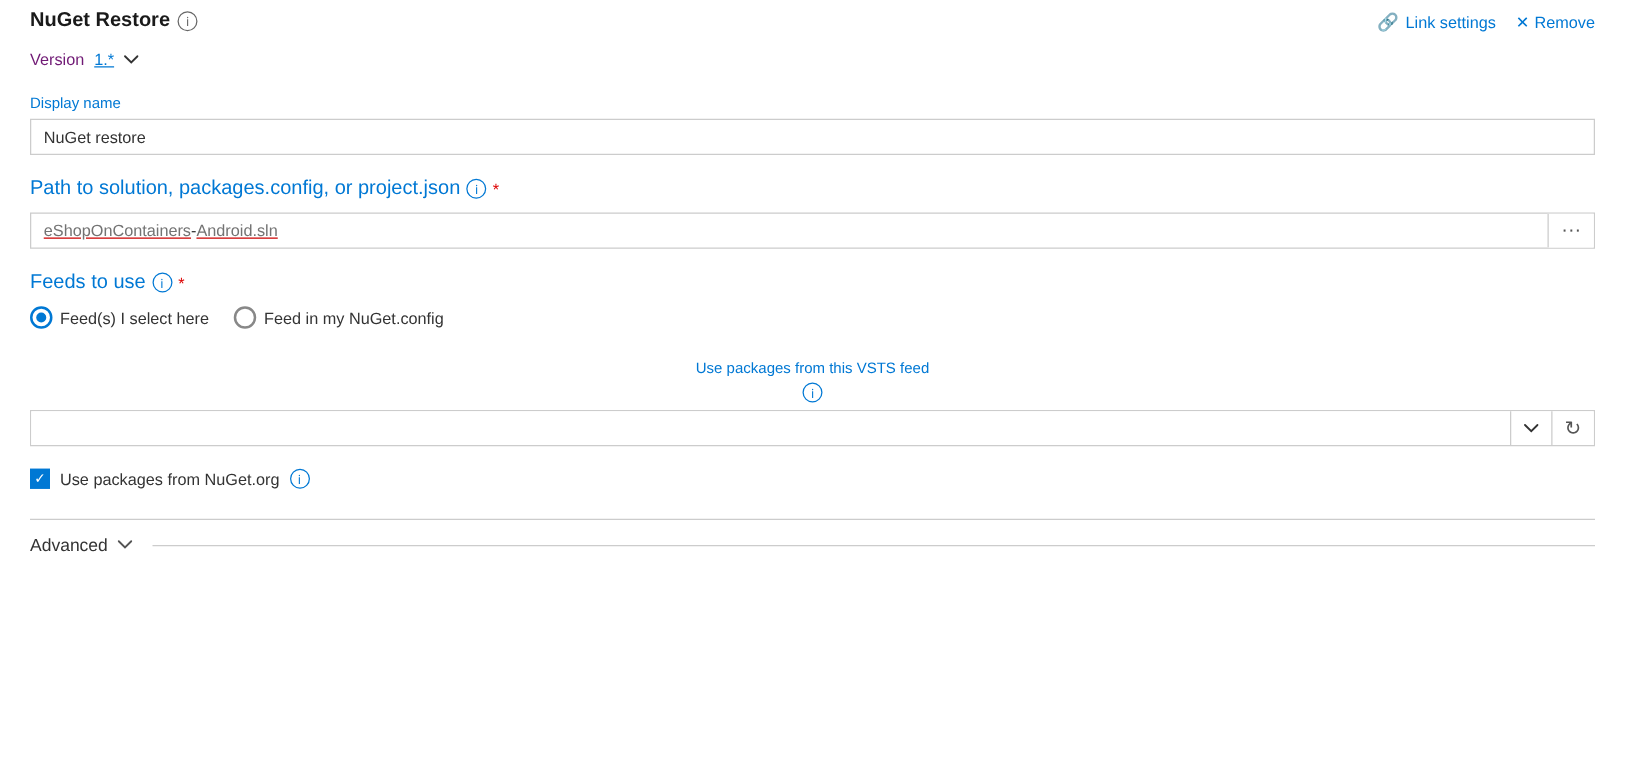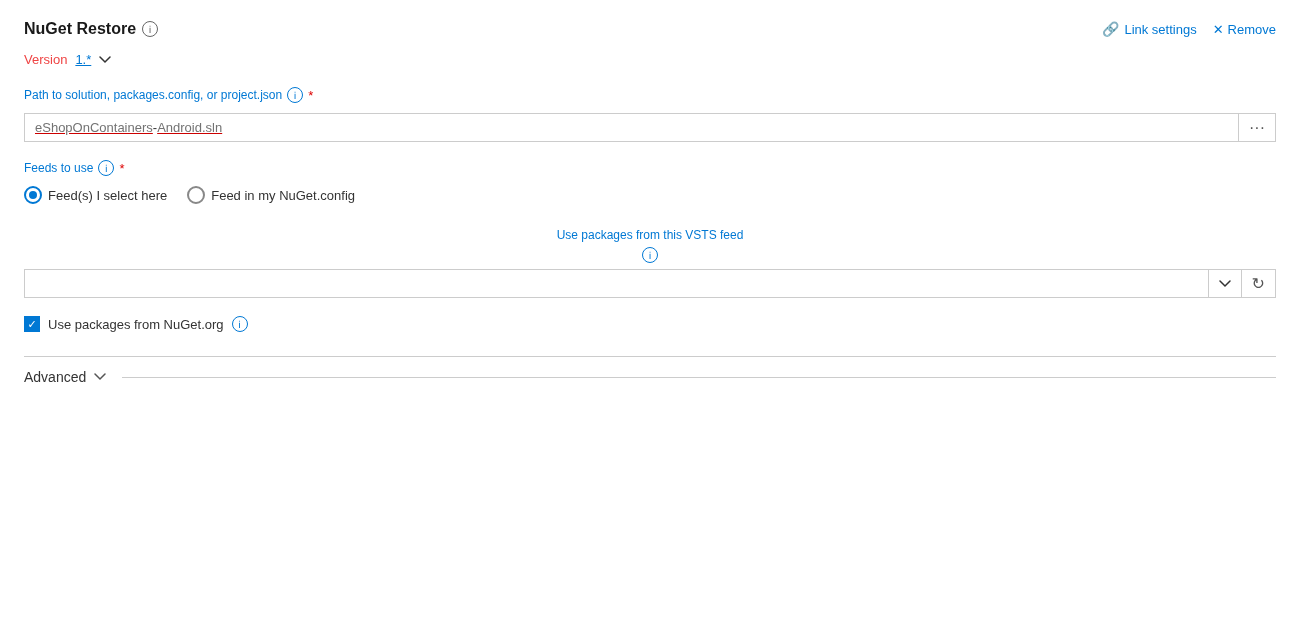--- a/index.html
+++ b/index.html
@@ -12,21 +12,21 @@
       font-family: 'Segoe UI', Arial, sans-serif;
       font-size: 13px;
       background: #f5f5f5;
       color: #333;
       width: 1300px;
       min-height: 623px;
     }
 
     .container {
       background: #fff;
-      padding: 20px 24px;
+      padding: 8px 24px;
       min-height: 623px;
       position: relative;
     }
 
     .header-row {
       display: flex;
       align-items: center;
       justify-content: space-between;
       margin-bottom: 14px;
     }
@@ -88,21 +88,21 @@
 
     .version-row {
       display: flex;
       align-items: center;
       gap: 8px;
       margin-bottom: 20px;
     }
 
     .version-label {
       font-size: 13px;
-      color: #ef4444;
+      color: #701a75;
     }
 
     .version-value {
       color: #0078d4;
       text-decoration: underline;
       cursor: pointer;
     }
 
     .version-dropdown {
       display: flex;
@@ -151,21 +151,21 @@
     }
 
     .feeds-label-row {
       display: flex;
       align-items: center;
       gap: 5px;
       margin-bottom: 10px;
     }
 
     .feeds-label {
-      font-size: 12px;
+      font-size: 16px;
       color: #0078d4;
     }
 
     .required-star {
       color: #d00;
       font-size: 13px;
     }
 
     .radio-group {
       display: flex;
@@ -368,20 +368,24 @@
   <div class="version-row">
     <span class="version-label">Version</span>
     <span class="version-value">1.*</span>
     <div class="version-dropdown">
       <svg class="chevron-svg" viewBox="0 0 12 8" fill="none" xmlns="http://www.w3.org/2000/svg">
         <path d="M1 1l5 5 5-5" stroke="#333" stroke-width="1.5" stroke-linecap="round"></path>
       </svg>
     </div>
   </div>
 
+  <div class="field-group">
+    <label class="section-label">Display name</label>
+    <input class="text-input" type="text" value="NuGet restore" style="">
+  </div>
 
   <div class="field-group">
     <div class="feeds-label-row">
       <span class="feeds-label">Path to solution, packages.config, or project.json</span>
       <div class="info-icon" style="color:#0078d4; border-color:#0078d4;">
         <span>ℹ</span>
       </div>
       <span class="required-star">*</span>
     </div>
     <div class="path-input-wrapper">

